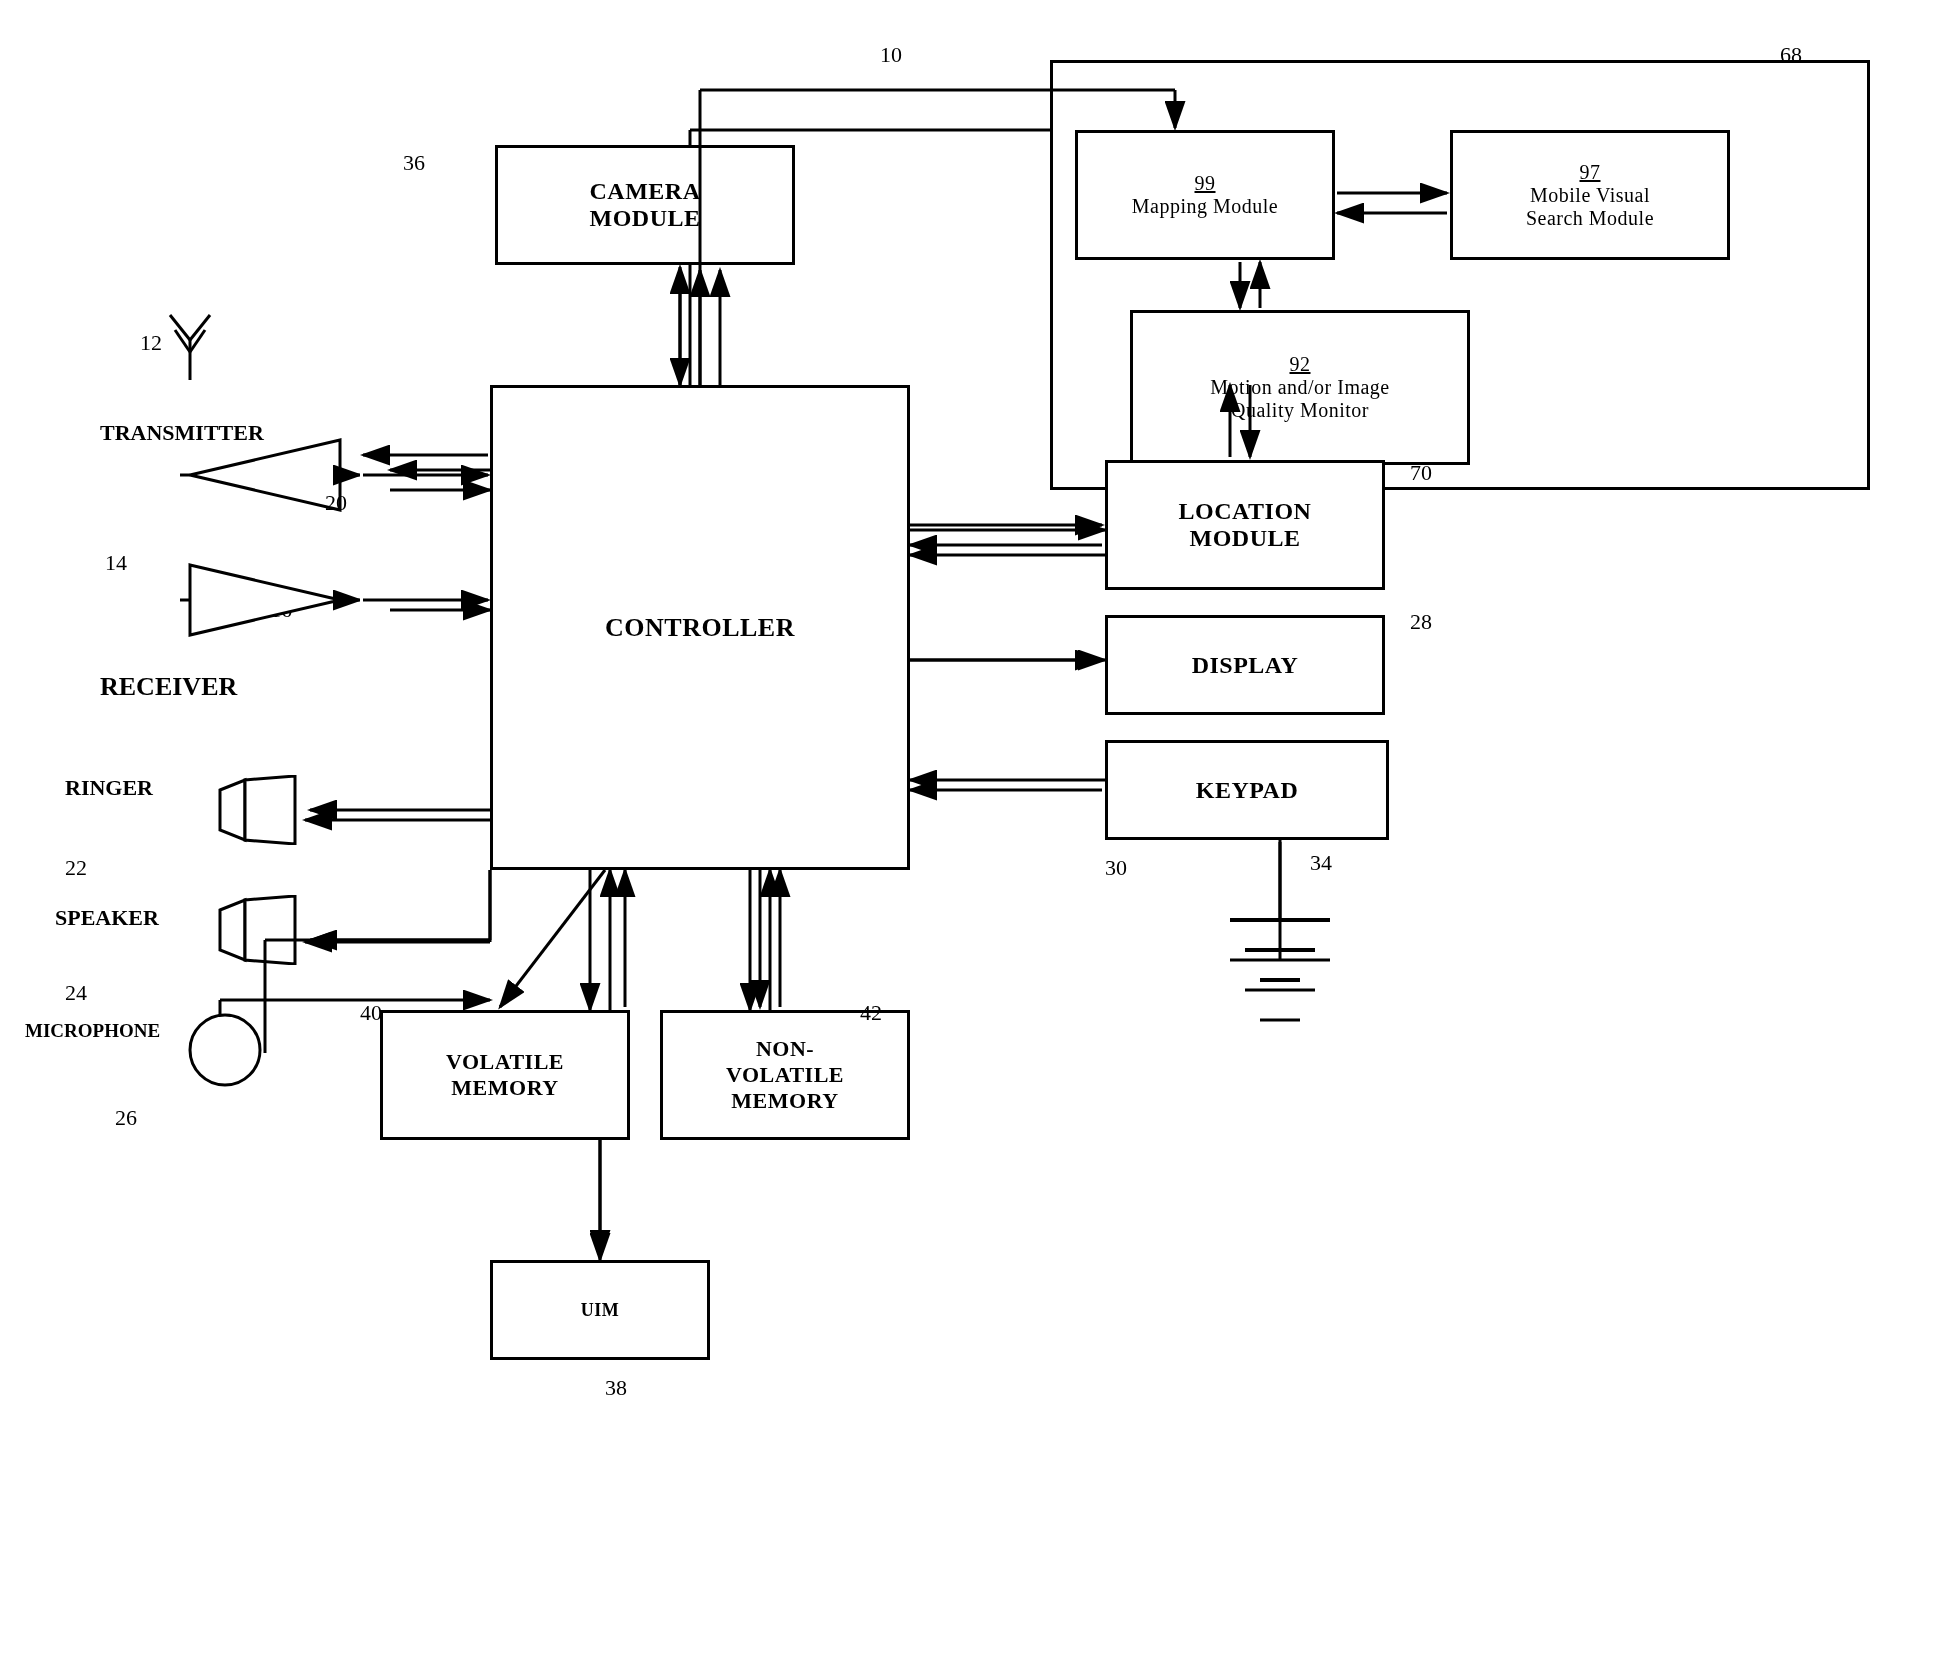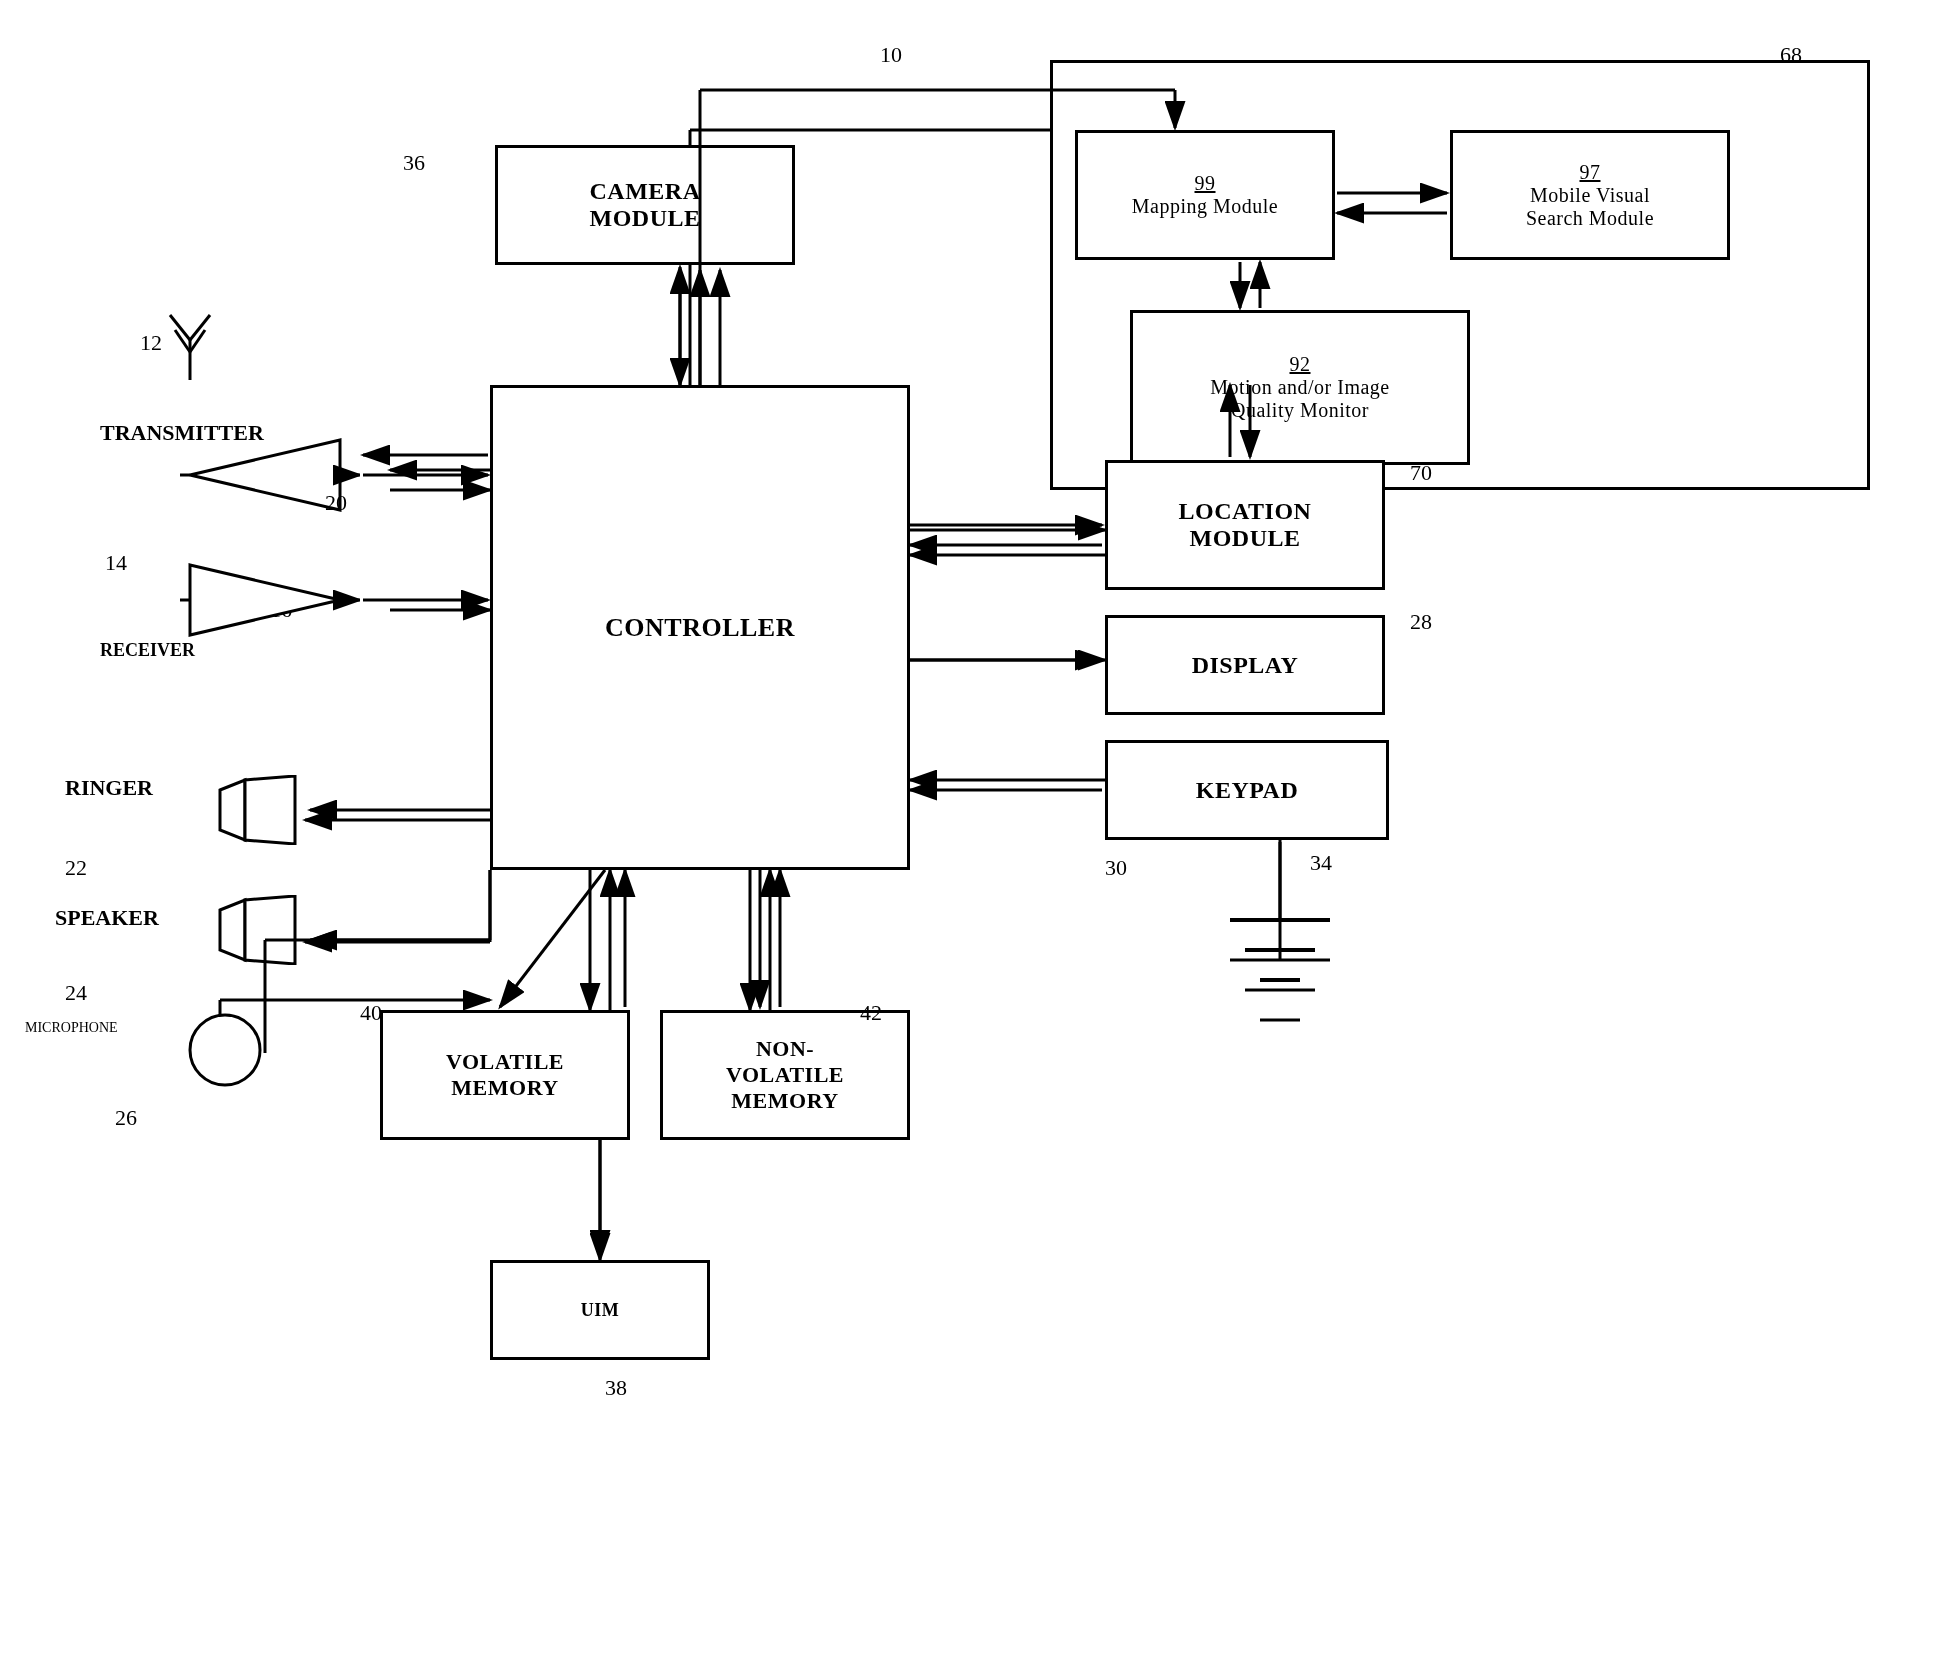--- a/index.html
+++ b/index.html
@@ -192,21 +192,21 @@
 
     <line x1="160" y1="45" x2="180" y2="45" stroke="#000" stroke-width="3" marker-end="url(#arrowhead)"></line>
   </svg>
 
   <div class="ref-num" style="top:490px; left:325px;">20</div>
 
   <div class="ref-num" style="top:550px; left:105px;">14</div>
 
   <div class="ref-num" style="top:550px; left:270px;margin-top:47px;">16</div>
 
-  <div class="label" style="top:640px; left:100px; font-size:18px; font-weight:bold;">RECEIVER</div>
+  <div class="label" style="top:672px; left:100px; font-size:26px; font-weight:bold;">RECEIVER</div>
 
   <svg style="position:absolute; top:555px; left:180px; width:180px; height:90px;">
     <polygon points="10,10 160,45 10,80" fill="white" stroke="#000" stroke-width="3"></polygon>
     <line x1="0" y1="45" x2="10" y2="45" stroke="#000" stroke-width="3"></line>
     <line x1="160" y1="45" x2="180" y2="45" stroke="#000" stroke-width="3" marker-end="url(#arrowhead)"></line>
   </svg>
 
   <div class="block" style="top:460px; left:1105px; width:280px; height:130px; font-size:24px;">
     <span>LOCATION<br>MODULE</span>
   </div>
@@ -238,21 +238,21 @@
 
   <div class="label" style="top:905px; left:55px; font-size:22px; font-weight:bold;">SPEAKER</div>
 
   <svg style="position:absolute; top:895px; left:210px; width:90px; height:70px;">
     <polygon points="10,15 35,5 35,65 10,55" fill="white" stroke="#000" stroke-width="3"></polygon>
     <polygon points="35,5 85,1 85,69 35,65" fill="white" stroke="#000" stroke-width="3"></polygon>
   </svg>
 
   <div class="ref-num" style="top:980px; left:65px;">24</div>
 
-  <div class="label" style="top:1020px; left:25px; font-size:14px; font-weight:normal;">MICROPHONE</div>
+  <div class="label" style="top:1020px; left:25px; font-size:19px; font-weight:bold;">MICROPHONE</div>
 
   <svg style="position:absolute; top:1010px; left:185px; width:80px; height:80px;">
     <circle cx="40" cy="40" r="35" fill="white" stroke="#000" stroke-width="3"></circle>
   </svg>
 
   <div class="ref-num" style="top:1105px; left:115px;">26</div>
 
   <div class="block" style="top:1010px; left:380px; width:250px; height:130px; font-size:22px;">
     <span>VOLATILE<br>MEMORY</span>
   </div>

